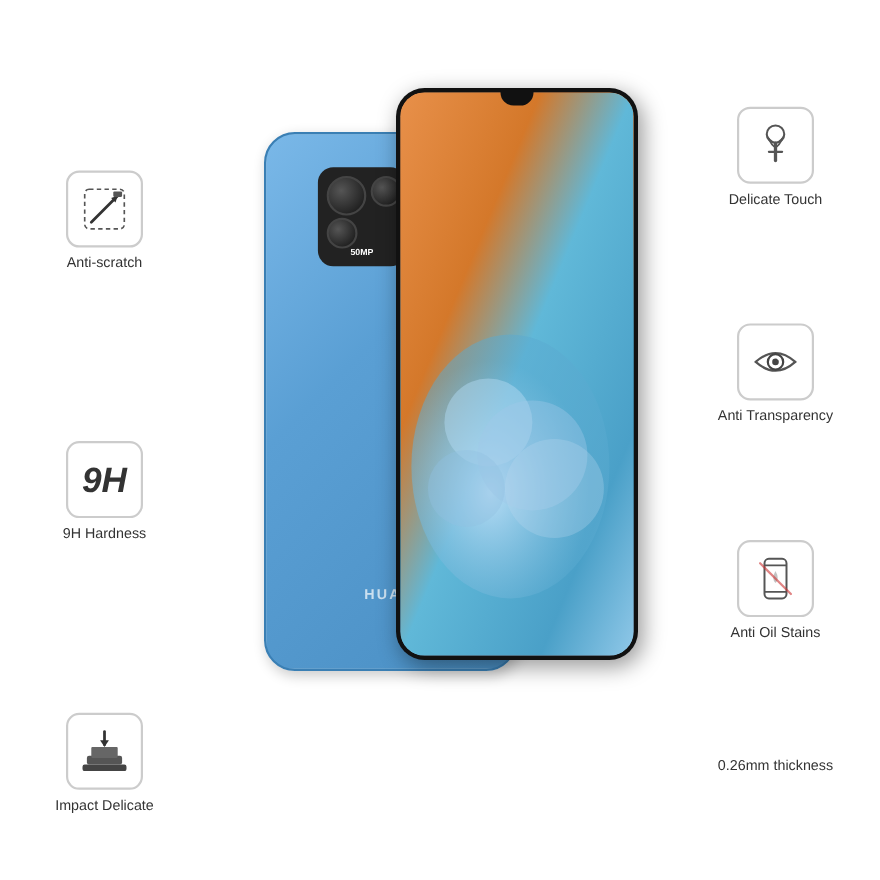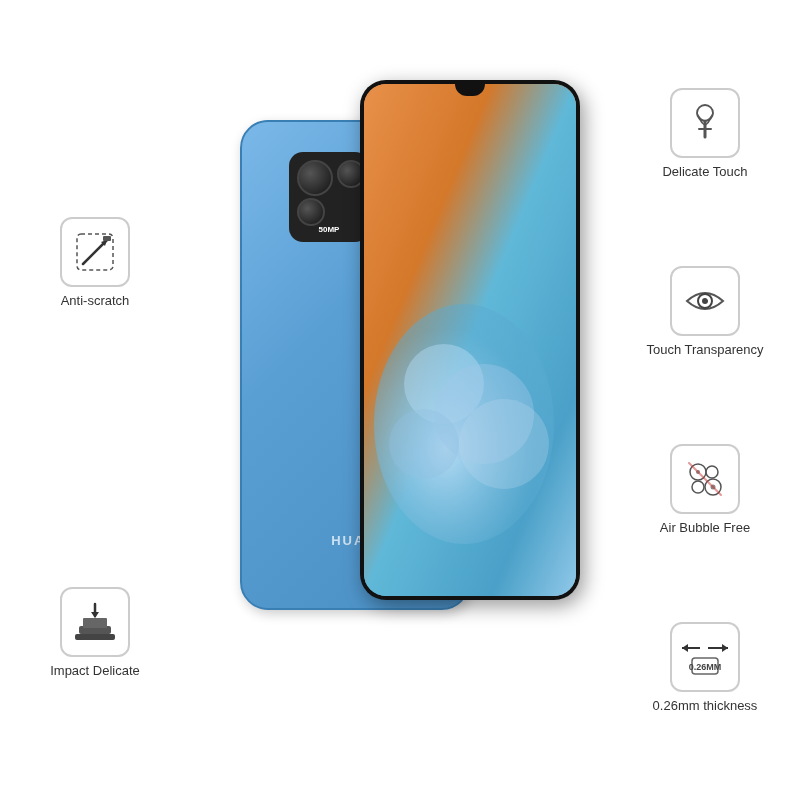--- a/index.html
+++ b/index.html
@@ -244,20 +244,26 @@
           <line x1="10" y1="34" x2="34" y2="10" stroke="#333" stroke-width="2.5" stroke-linecap="round"></line>
           <polygon points="34,10 28,12 32,16" fill="#333"></polygon>
           <rect x="30" y="6" width="8" height="5" rx="1" fill="#555"></rect>
         </svg>
       </div>
       <span class="feature-label">Anti-scratch</span>
     </div>
 
 
 
+    <div class="feature-item">
+      <div class="nine-h-box">
+        <span>9H</span>
+      </div>
+      <span class="feature-label">9H Hardness</span>
+    </div>
 
     <div class="feature-item">
       <div class="feature-icon-box">
         <svg width="48" height="44" viewBox="0 0 48 44">
 
           <rect x="8" y="26" width="32" height="8" rx="2" fill="#555"></rect>
           <rect x="12" y="18" width="24" height="10" rx="1" fill="#666"></rect>
           <rect x="4" y="34" width="40" height="6" rx="2" fill="#444"></rect>
 
           <line x1="24" y1="4" x2="24" y2="16" stroke="#333" stroke-width="2.5" stroke-linecap="round"></line>
@@ -336,53 +342,38 @@
 
     <div class="feature-item">
       <div class="feature-icon-box">
         <svg width="44" height="44" viewBox="0 0 44 44">
           <path d="M4 22 Q22 6 40 22 Q22 38 4 22Z" fill="none" stroke="#555" stroke-width="2"></path>
           <circle cx="22" cy="22" r="7" fill="none" stroke="#444" stroke-width="2"></circle>
           <circle cx="22" cy="22" r="3" fill="#444"></circle>
           <circle cx="25" cy="19" r="1.5" fill="#fff" opacity="0.8"></circle>
         </svg>
       </div>
-      <span class="feature-label">Touch Transparency</span>
-    </div>
-
+      <span class="feature-label">Anti Transparency</span>
+    </div>
 
     <div class="feature-item">
       <div class="feature-icon-box">
         <svg width="44" height="44" viewBox="0 0 44 44">
 
-          <circle cx="15" cy="15" r="8" fill="none" stroke="#555" stroke-width="1.5"></circle>
-          <circle cx="29" cy="15" r="6" fill="none" stroke="#555" stroke-width="1.5"></circle>
-          <circle cx="15" cy="30" r="6" fill="none" stroke="#555" stroke-width="1.5"></circle>
-          <circle cx="30" cy="30" r="8" fill="none" stroke="#555" stroke-width="1.5"></circle>
-
-          <circle cx="15" cy="15" r="2" fill="#888"></circle>
-          <circle cx="30" cy="30" r="2.5" fill="#888"></circle>
-          <line x1="6" y1="6" x2="38" y2="38" stroke="#cc3333" stroke-width="2" stroke-linecap="round" opacity="0.5"></line>
-        </svg>
-      </div>
-      <span class="feature-label">Air Bubble Free</span>
-    </div>
-
-    <div class="feature-item">
-      <div class="thickness-box">
-        <svg width="54" height="50" viewBox="0 0 54 50">
-
-          <line x1="4" y1="16" x2="22" y2="16" stroke="#333" stroke-width="2"></line>
-          <polygon points="4,16 10,12 10,20" fill="#333"></polygon>
-
-          <line x1="30" y1="16" x2="50" y2="16" stroke="#333" stroke-width="2"></line>
-          <polygon points="50,16 44,12 44,20" fill="#333"></polygon>
-
-          <rect x="14" y="26" width="26" height="16" rx="3" fill="none" stroke="#666" stroke-width="1.5"></rect>
-          <text x="27" y="38" text-anchor="middle" font-size="9" font-weight="bold" fill="#444">0.26MM</text>
-        </svg>
-      </div>
+          <rect x="12" y="4" width="20" height="36" rx="4" fill="none" stroke="#555" stroke-width="1.8"></rect>
+          <line x1="12" y1="10" x2="32" y2="10" stroke="#555" stroke-width="1.5"></line>
+          <line x1="12" y1="34" x2="32" y2="34" stroke="#555" stroke-width="1.5"></line>
+
+          <path d="M22 15 Q18 22 22 26 Q26 22 22 15Z" fill="#aaa" opacity="0.7"></path>
+          <line x1="8" y1="8" x2="36" y2="36" stroke="#cc3333" stroke-width="2" stroke-linecap="round" opacity="0.6"></line>
+        </svg>
+      </div>
+      <span class="feature-label">Anti Oil Stains</span>
+    </div>
+
+
+    <div class="feature-item">
       <span class="feature-label">0.26mm thickness</span>
     </div>
 
   </div>
 
 </div>
 
 </body></html>

